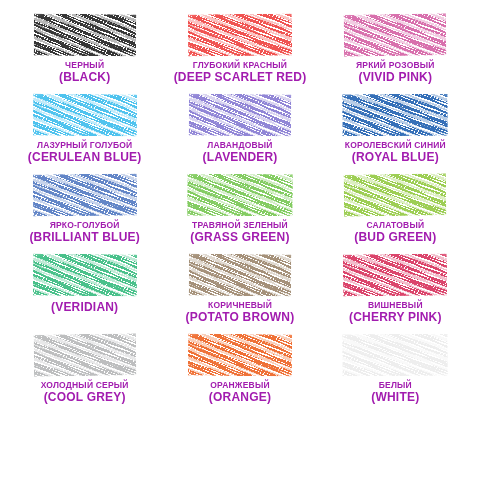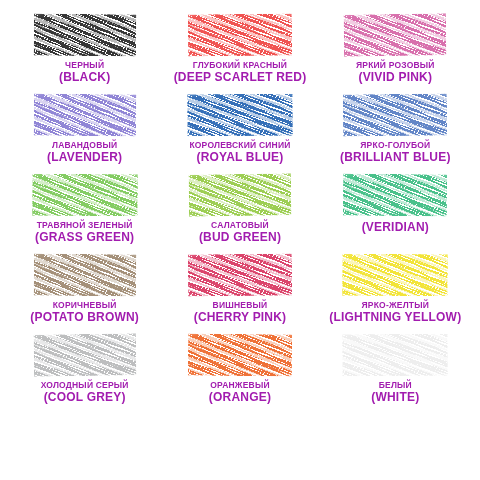--- a/index.html
+++ b/index.html
@@ -118,20 +118,29 @@
       <div class="scribble-wrap">
         <div class="scribble" style="--c: #D668A8; transform: rotate(-0.8deg) scaleX(0.985);"></div>
       </div>
       <div class="labels">
         <div class="label-ru">ЯРКИЙ РОЗОВЫЙ</div>
         <div class="label-en">(VIVID PINK)</div>
       </div>
     </div>
     <div class="swatch-cell">
       <div class="scribble-wrap">
+        <div class="scribble" style="--c: #45C0EE; transform: rotate(0.5deg) scaleX(1);"></div>
+      </div>
+      <div class="labels">
+        <div class="label-ru">ЛАЗУРНЫЙ ГОЛУБОЙ</div>
+        <div class="label-en">(CERULEAN BLUE)</div>
+      </div>
+    </div>
+    <div class="swatch-cell">
+      <div class="scribble-wrap">
         <div class="scribble" style="--c: #8B7FD4; transform: rotate(0.6deg) scaleX(0.985);"></div>
       </div>
       <div class="labels">
         <div class="label-ru">ЛАВАНДОВЫЙ</div>
         <div class="label-en">(LAVENDER)</div>
       </div>
     </div>
     <div class="swatch-cell">
       <div class="scribble-wrap">
         <div class="scribble" style="--c: #2A68B4; transform: rotate(-0.3deg) scaleX(1.015);"></div>
@@ -185,29 +194,20 @@
         <div class="label-en">(POTATO BROWN)</div>
       </div>
     </div>
     <div class="swatch-cell">
       <div class="scribble-wrap">
         <div class="scribble" style="--c: #D93A63; transform: rotate(-0.5deg) scaleX(1);"></div>
       </div>
       <div class="labels">
         <div class="label-ru">ВИШНЕВЫЙ</div>
         <div class="label-en">(CHERRY PINK)</div>
-      </div>
-    </div>
-    <div class="swatch-cell">
-      <div class="scribble-wrap">
-        <div class="scribble" style="--c: #F2E32E; transform: rotate(0.3deg) scaleX(1.015);"></div>
-      </div>
-      <div class="labels">
-        <div class="label-ru">ЯРКО-ЖЕЛТЫЙ</div>
-        <div class="label-en">(LIGHTNING YELLOW)</div>
       </div>
     </div>
     <div class="swatch-cell">
       <div class="scribble-wrap">
         <div class="scribble" style="--c: #B9BBBC; transform: rotate(-0.8deg) scaleX(0.985);"></div>
       </div>
       <div class="labels">
         <div class="label-ru">ХОЛОДНЫЙ СЕРЫЙ</div>
         <div class="label-en">(COOL GREY)</div>
       </div>

